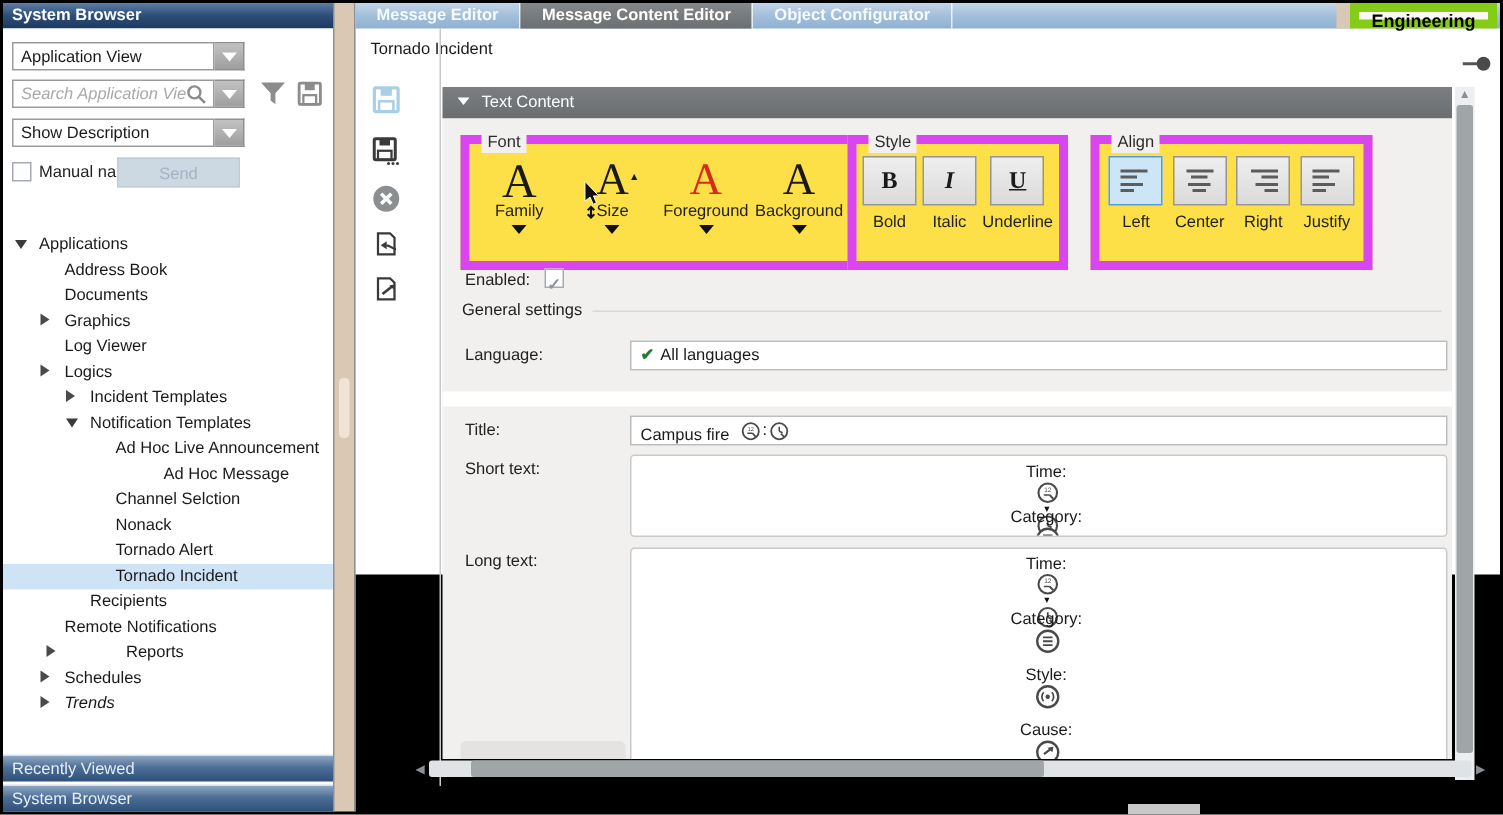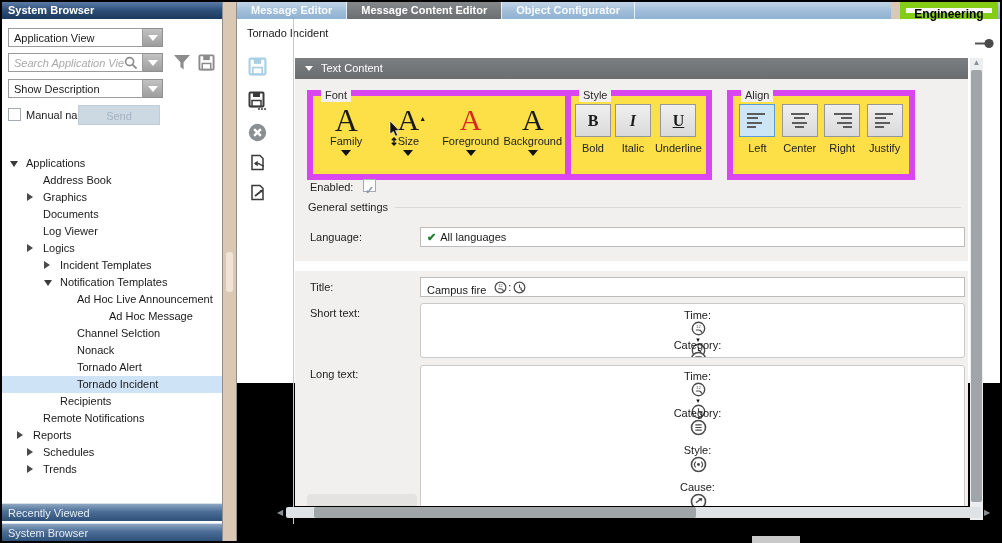--- a/index.html
+++ b/index.html
@@ -148,28 +148,28 @@
   </div>
   <div id="tree" data-name="system-tree">
       <div class="tree-row" data-name="tree-item-applications" style="padding-left: 8px;">
         <span class="arrow expanded" data-name="tree-expanded-arrow-icon"></span>
         <span class="tree-label">Applications</span>
       </div>
       <div class="tree-row" data-name="tree-item-address-book" style="padding-left: 25px;">
         <span class="arrow leaf" data-name="tree-spacer"></span>
         <span class="tree-label">Address Book</span>
       </div>
+      <div class="tree-row" data-name="tree-item-documents" style="padding-left: 25px;">
+        <span class="arrow leaf" data-name="tree-spacer"></span>
+        <span class="tree-label">Documents</span>
+      </div>
       <div class="tree-row" data-name="tree-item-graphics" style="padding-left: 25px;">
         <span class="arrow collapsed" data-name="tree-collapsed-arrow-icon"></span>
         <span class="tree-label">Graphics</span>
       </div>
-      <div class="tree-row" data-name="tree-item-documents" style="padding-left: 25px;">
-        <span class="arrow leaf" data-name="tree-spacer"></span>
-        <span class="tree-label">Documents</span>
-      </div>
       <div class="tree-row" data-name="tree-item-log-viewer" style="padding-left: 25px;">
         <span class="arrow leaf" data-name="tree-spacer"></span>
         <span class="tree-label">Log Viewer</span>
       </div>
       <div class="tree-row" data-name="tree-item-logics" style="padding-left: 25px;">
         <span class="arrow collapsed" data-name="tree-collapsed-arrow-icon"></span>
         <span class="tree-label">Logics</span>
       </div>
       <div class="tree-row" data-name="tree-item-incident-templates" style="padding-left: 42px;">
         <span class="arrow collapsed" data-name="tree-collapsed-arrow-icon"></span>
@@ -204,29 +204,29 @@
         <span class="tree-label">Tornado Incident</span>
       </div>
       <div class="tree-row" data-name="tree-item-recipients" style="padding-left: 42px;">
         <span class="arrow leaf" data-name="tree-spacer"></span>
         <span class="tree-label">Recipients</span>
       </div>
       <div class="tree-row" data-name="tree-item-remote-notifications" style="padding-left: 25px;">
         <span class="arrow leaf" data-name="tree-spacer"></span>
         <span class="tree-label">Remote Notifications</span>
       </div>
-      <div class="tree-row" data-name="tree-item-reports" style="padding-left: 15px;">
+      <div class="tree-row" data-name="tree-item-reports" style="padding-left: 29px; gap: 37px;">
         <span class="arrow collapsed" data-name="tree-collapsed-arrow-icon"></span>
         <span class="tree-label">Reports</span>
       </div>
       <div class="tree-row" data-name="tree-item-schedules" style="padding-left: 25px;">
         <span class="arrow collapsed" data-name="tree-collapsed-arrow-icon"></span>
         <span class="tree-label">Schedules</span>
       </div>
-      <div class="tree-row" data-name="tree-item-trends" style="padding-left: 25px;">
+      <div class="tree-row" data-name="tree-item-trends" style="padding-left: 25px; font-style: italic;">
         <span class="arrow collapsed" data-name="tree-collapsed-arrow-icon"></span>
         <span class="tree-label">Trends</span>
       </div>
     </div>
   <div class="bottom-bar" style="top:501px;" data-name="recently-viewed-bar"><span data-name="recently-viewed-label">Recently Viewed</span></div>
   <div class="bottom-bar" style="top:521px;" data-name="system-browser-bar"><span data-name="system-browser-bar-label">System Browser</span></div>
 </div>
 
 <div id="splitter" class="abs" data-name="panel-splitter"></div>
 <div id="splitter-grip" class="abs" data-name="splitter-grip"></div>

